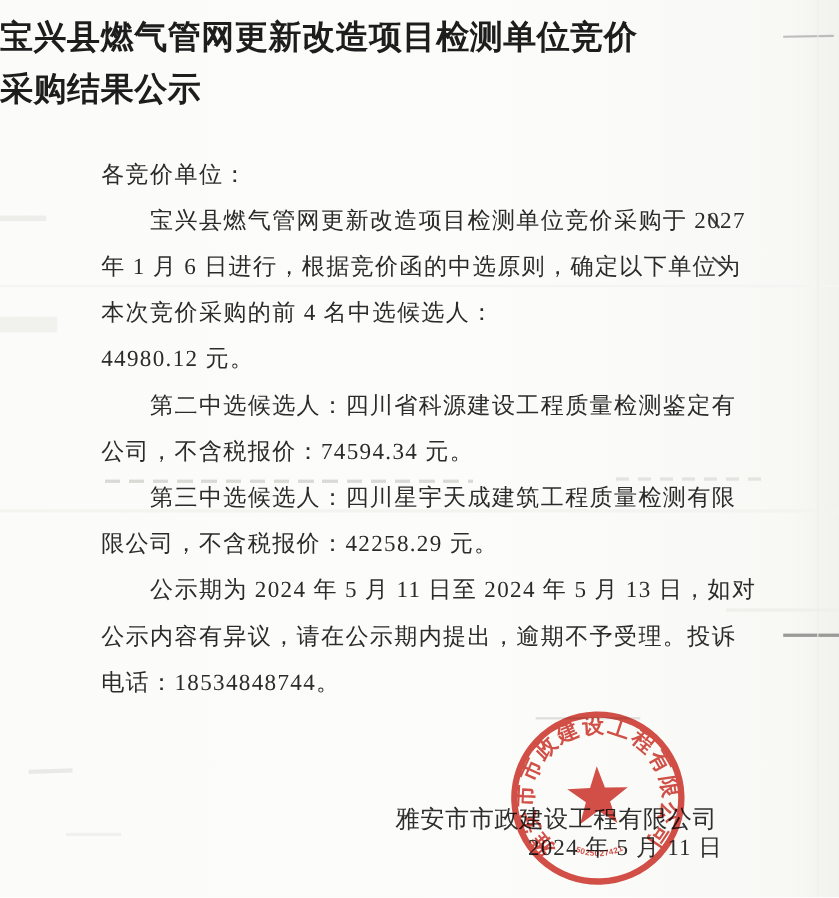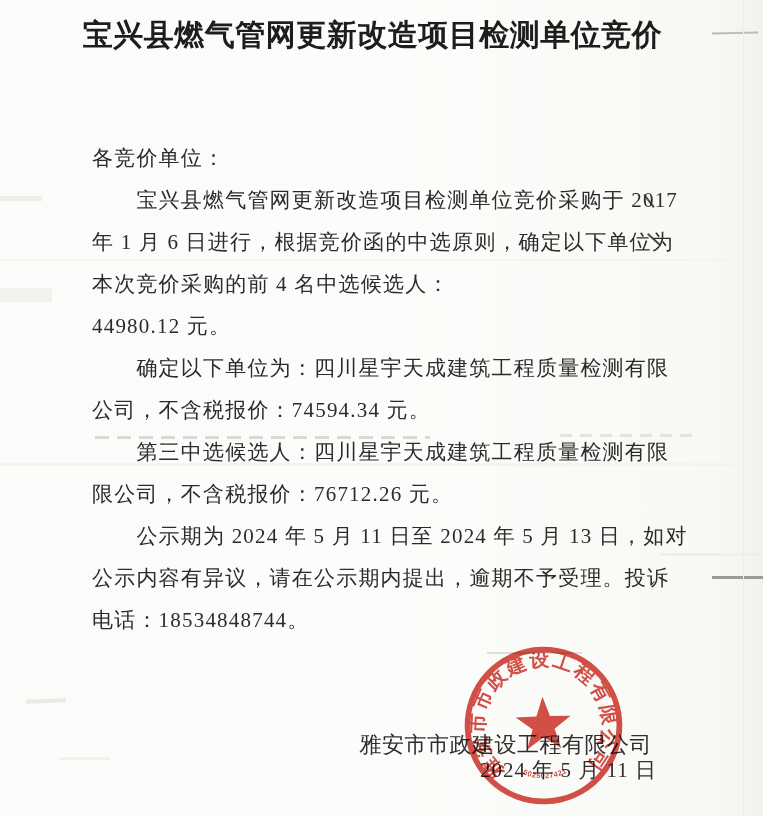--- a/index.html
+++ b/index.html
@@ -13,21 +13,21 @@
     color: #2b2b2b;
   }
 
   
   .title {
     position: absolute;
     top: 11px;
     left: 0;
     width: 745px;
     margin: 0;
-    text-align: center;
+    text-align: left;
     font-family: "Liberation Sans", "DejaVu Sans", sans-serif;
     font-weight: 700;
     font-size: 30px;
     line-height: 47px;
     color: #1d1d1d;
     letter-spacing: 0.5px;
   }
   .title-line { display: block; }
 
   
@@ -115,32 +115,33 @@
   <div class="art art-left-streak2"></div>
   <div class="art art-left-streak3"></div>
   <div class="art art-hstreak1"></div>
   <div class="art art-hstreak2"></div>
   <div class="art art-hstreak3"></div>
   <div class="art art-vline"></div>
   <div class="art art-bl-dash"></div>
 
   <h1 class="title">
     <span class="title-line">宝兴县燃气管网更新改造项目检测单位竞价</span>
+    <span class="title-line">采购结果公示</span>
   </h1>
 
   <div class="doc-body">
       <div class="body-line">各竞价单位：</div>
-      <div class="body-line">　　宝兴县燃气管网更新改造项目检测单位竞价采购于 2017</div>
+      <div class="body-line">　　宝兴县燃气管网更新改造项目检测单位竞价采购于 2027</div>
       <div class="body-line">年 1 月 6 日进行，根据竞价函的中选原则，确定以下单位为</div>
       <div class="body-line">本次竞价采购的前 4 名中选候选人：</div>
       <div class="body-line">44980.12 元。</div>
-      <div class="body-line">　　确定以下单位为：四川星宇天成建筑工程质量检测有限</div>
+      <div class="body-line">　　第二中选候选人：四川省科源建设工程质量检测鉴定有</div>
       <div class="body-line">公司，不含税报价：74594.34 元。</div>
       <div class="body-line">　　第三中选候选人：四川星宇天成建筑工程质量检测有限</div>
-      <div class="body-line">限公司，不含税报价：76712.26 元。</div>
+      <div class="body-line">限公司，不含税报价：42258.29 元。</div>
       <div class="body-line">　　公示期为 2024 年 5 月 11 日至 2024 年 5 月 13 日，如对</div>
       <div class="body-line">公示内容有异议，请在公示期内提出，逾期不予受理。投诉</div>
       <div class="body-line">电话：18534848744。</div>
     </div>
 
   <div class="sig-company">雅安市市政建设工程有限公司</div>
   <div class="sig-date">2024 年 5 月 11 日</div>
 
   <svg class="seal" viewBox="0 0 200 200" aria-hidden="true">
     <defs>

